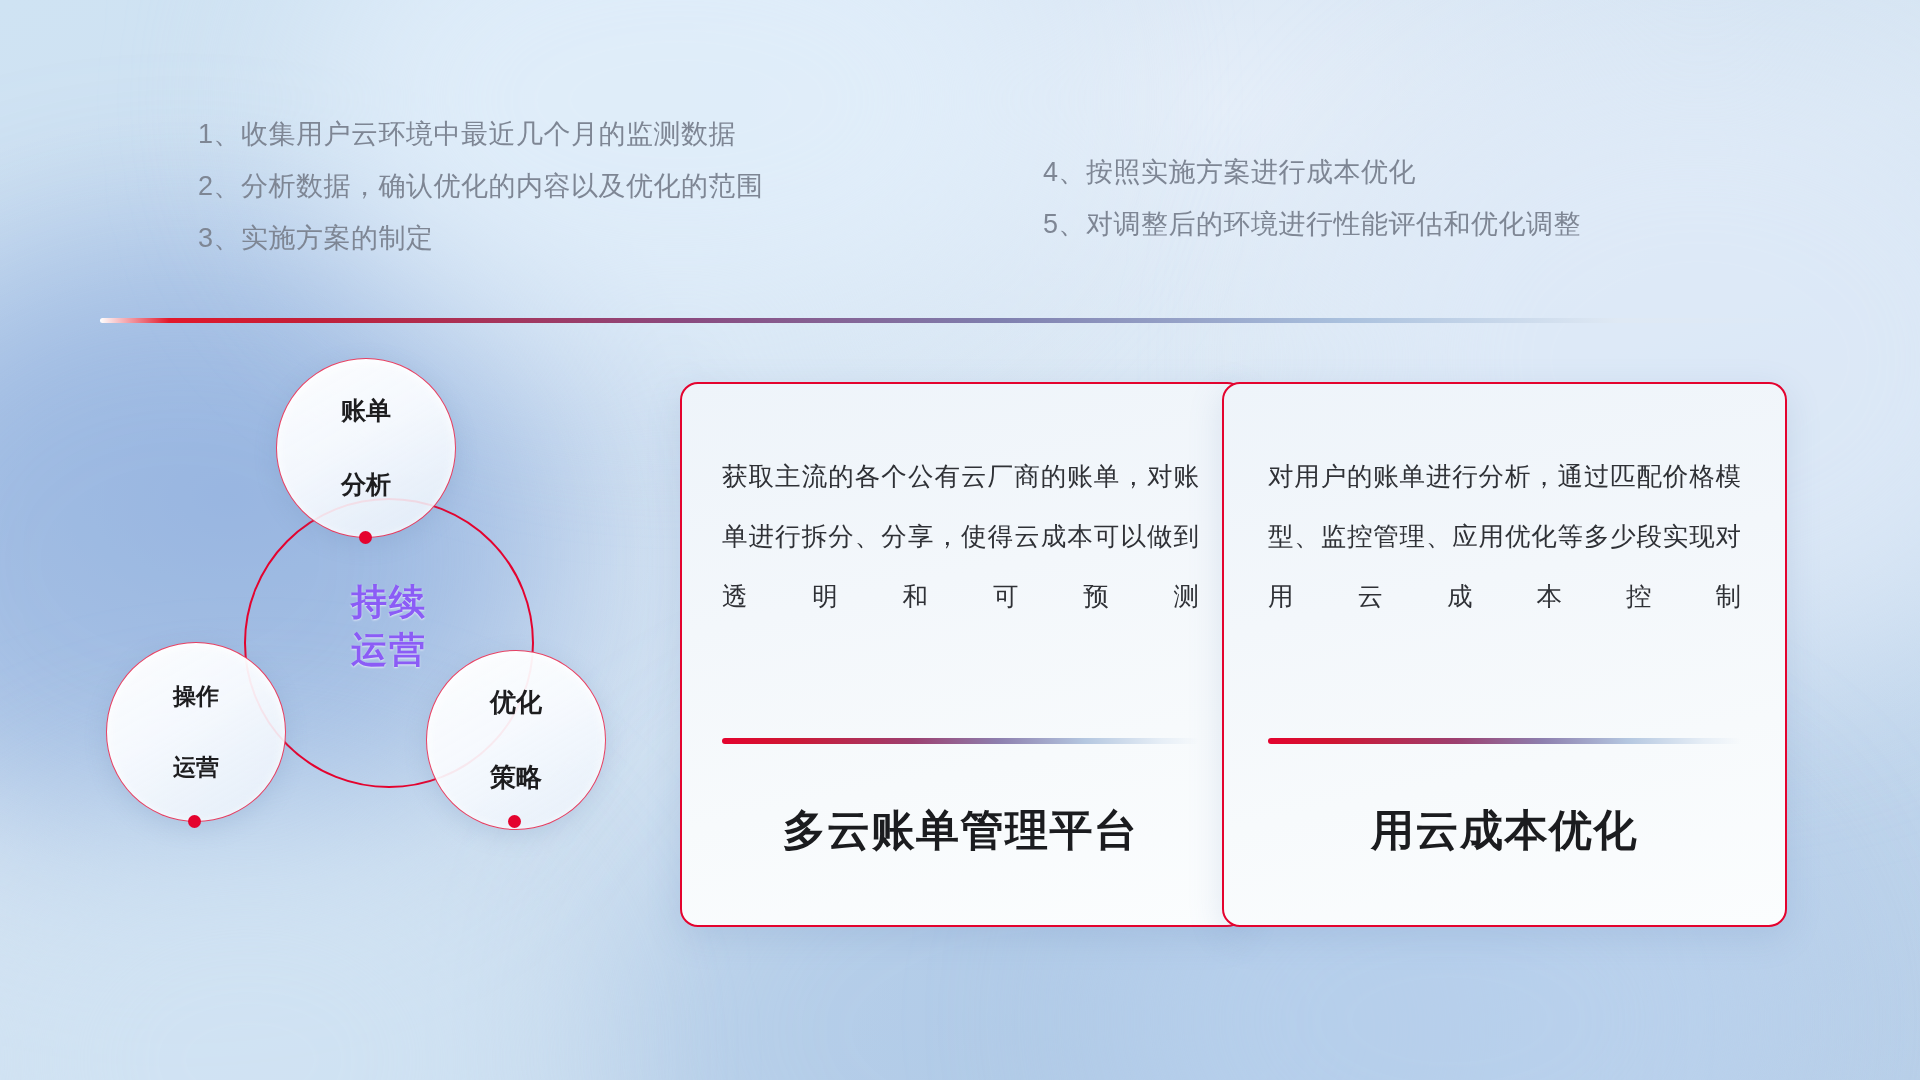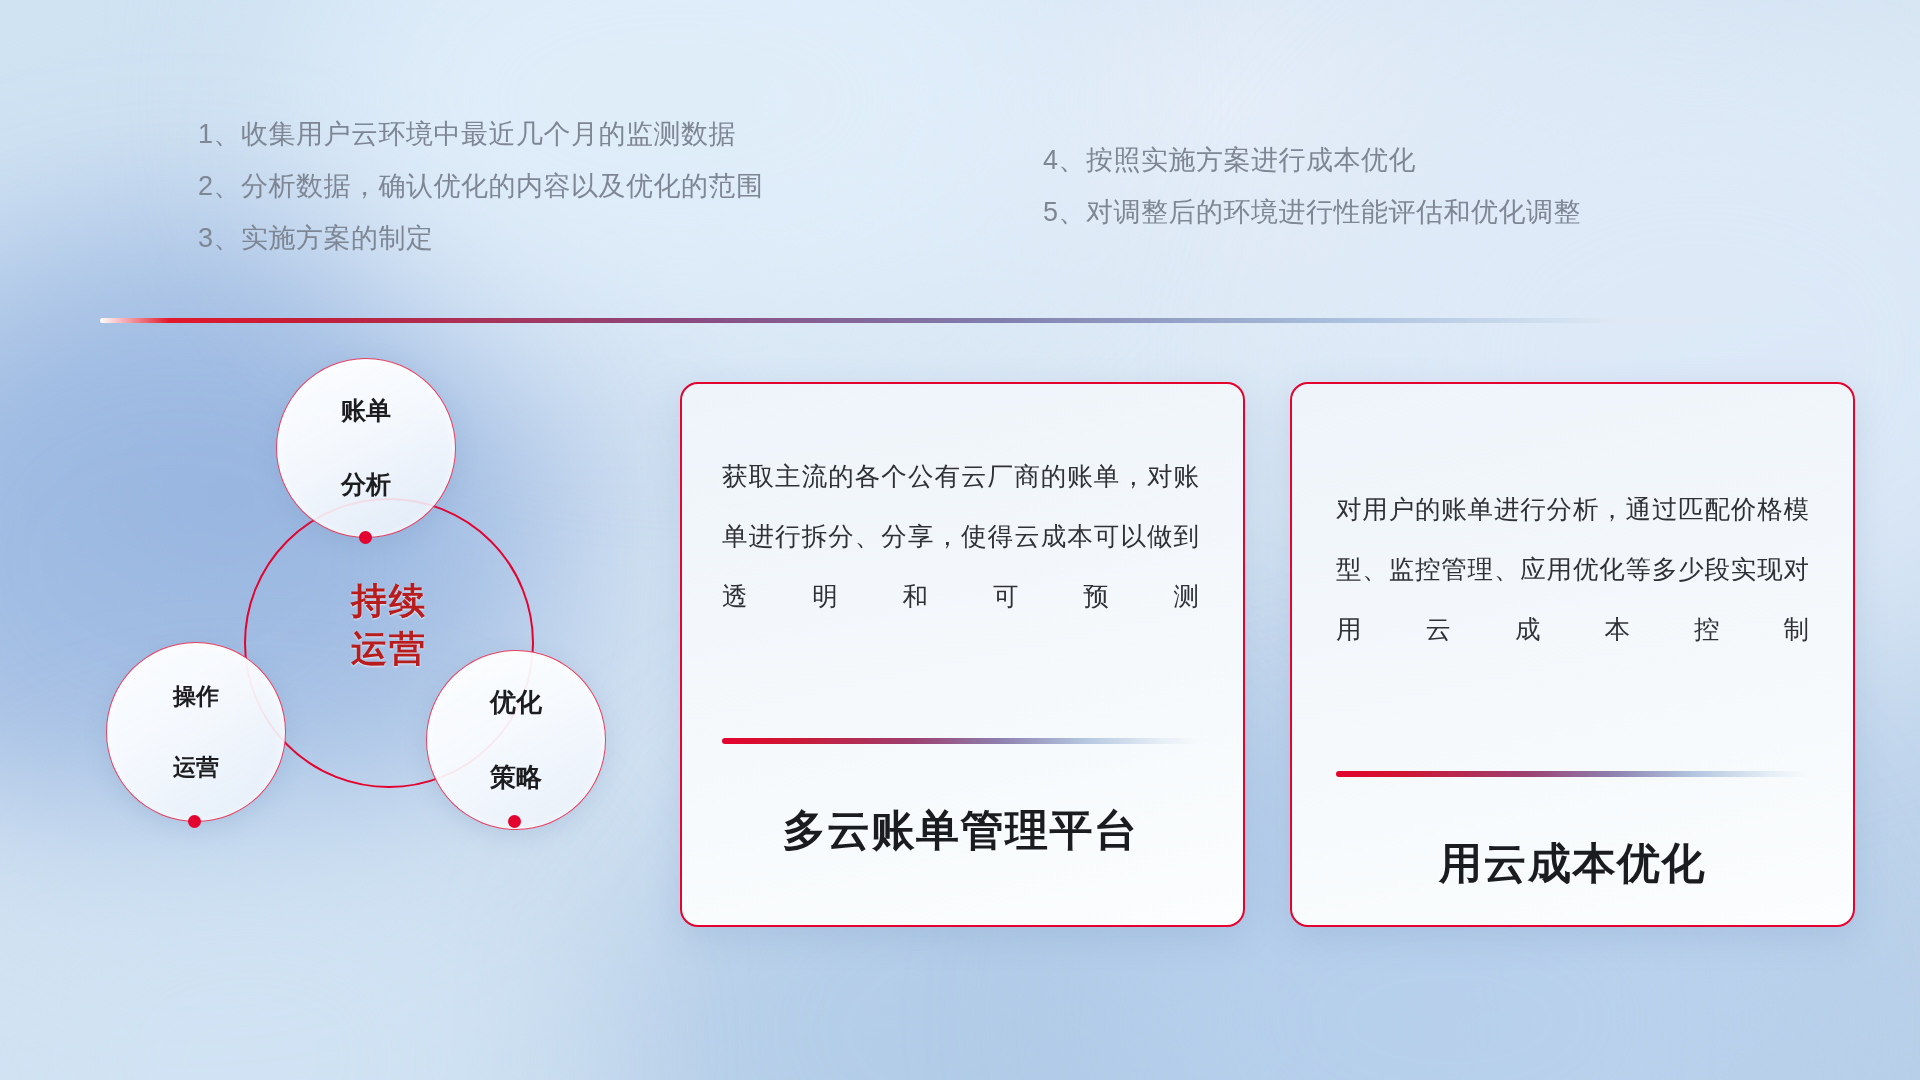--- a/index.html
+++ b/index.html
@@ -22,21 +22,21 @@
   .blob-b { left: 300px;  top: -160px; width: 760px; height: 520px; background: rgba(226,238,250,0.85); }
   .blob-c { right: -160px; top: 40px;  width: 760px; height: 640px; background: rgba(222,234,248,0.8); }
   .blob-d { left: 620px;  bottom: -260px; width: 900px; height: 620px; background: rgba(160,190,226,0.45); }
   .blob-e { right: 120px; bottom: -200px; width: 700px; height: 520px; background: rgba(188,212,238,0.6); }
   .blob-f { left: -60px;  bottom: -240px; width: 620px; height: 520px; background: rgba(210,228,244,0.7); }
 
   
   .steps { position: absolute; top: 108px; left: 0; width: 1920px; height: 155px; }
   .steps-col { position: absolute; }
   .col-left  { left: 150px; top: 0; }
-  .col-right { left: 995px; top: 26px; }
+  .col-right { left: 995px; top: 38px; }
   .step-line {
     font-size: 27px;
     line-height: 52px;
     color: #7e8694;
     letter-spacing: 0.5px;
     white-space: nowrap;
     margin-left: 48px;
   }
 
   
@@ -81,43 +81,42 @@
     background: #e4032e;
   }
   .dot-top   { left: 263px; top: 181px; }
   .dot-left  { left: 92px;  top: 465px; }
   .dot-right { left: 412px; top: 465px; }
   .venn-center {
     position: absolute;
     left: 148px; top: 228px;
     width: 290px;
     text-align: center;
-    color: #b91c1c;
+    color: #8b5cf6;
     font-weight: 800;
     font-size: 36px;
     line-height: 1.32;
     letter-spacing: 2px;
     text-shadow: 0 1px 2px rgba(255,255,255,0.7);
-    font-family: Liberation Serif, serif;
   }
 
   
   .card {
     position: absolute;
     top: 382px;
     width: 565px; height: 545px;
     border-radius: 18px;
     border: 2px solid #e4032e;
     background: linear-gradient(168deg, #eef4fa 0%, #f3f7fb 38%, #f7fafc 68%, #fbfdfe 100%);
     box-shadow: 0 10px 34px rgba(95,130,175,0.18);
     padding: 62px 44px 0 44px;
     display: flex; flex-direction: column;
   }
   .card-1 { left: 680px; padding-left: 40px; }
-  .card-2 { left: 1290px; justify-content: center; }
+  .card-2 { left: 1222px; }
   .card-body {
     font-size: 25.5px;
     line-height: 60px;
     color: #2f3136;
     text-align: justify;
     text-align-last: justify;
     flex: 0 0 auto;
     height: 250px;
   }
   .card-divider {

